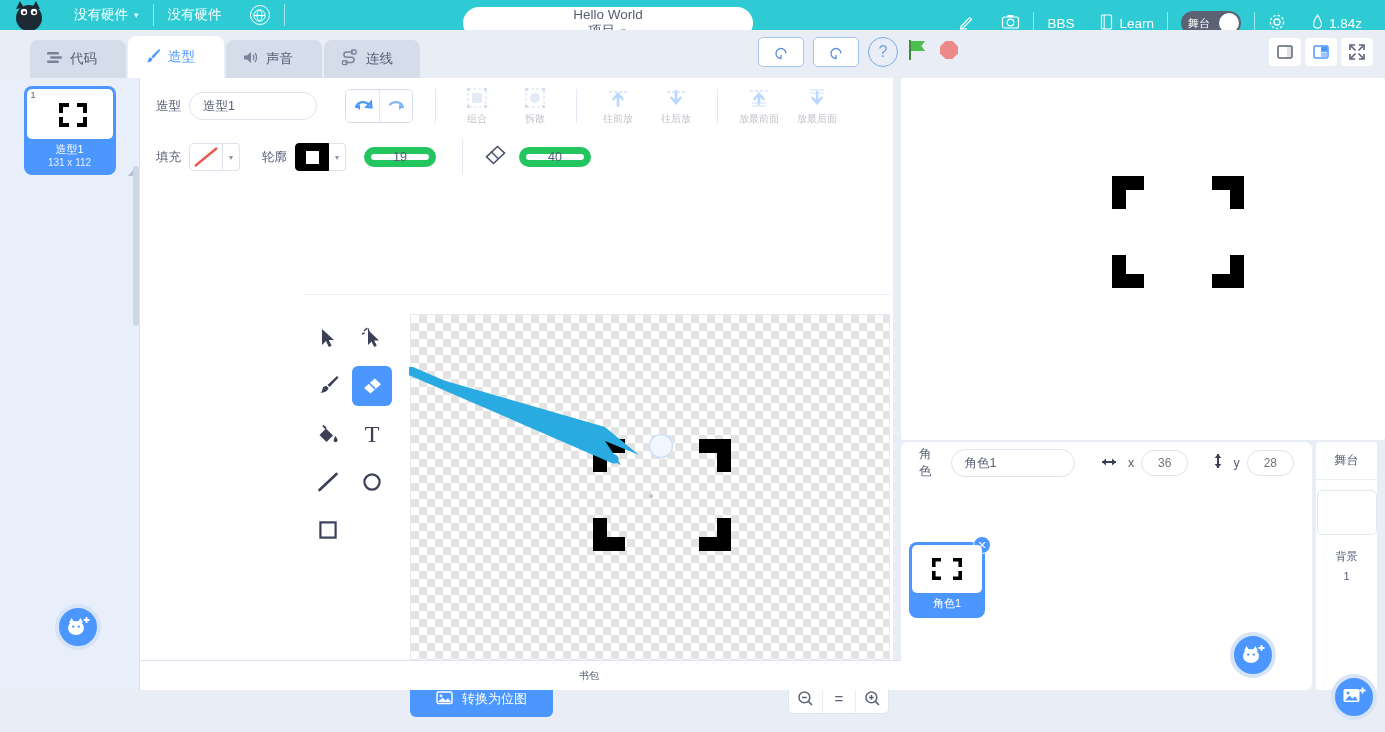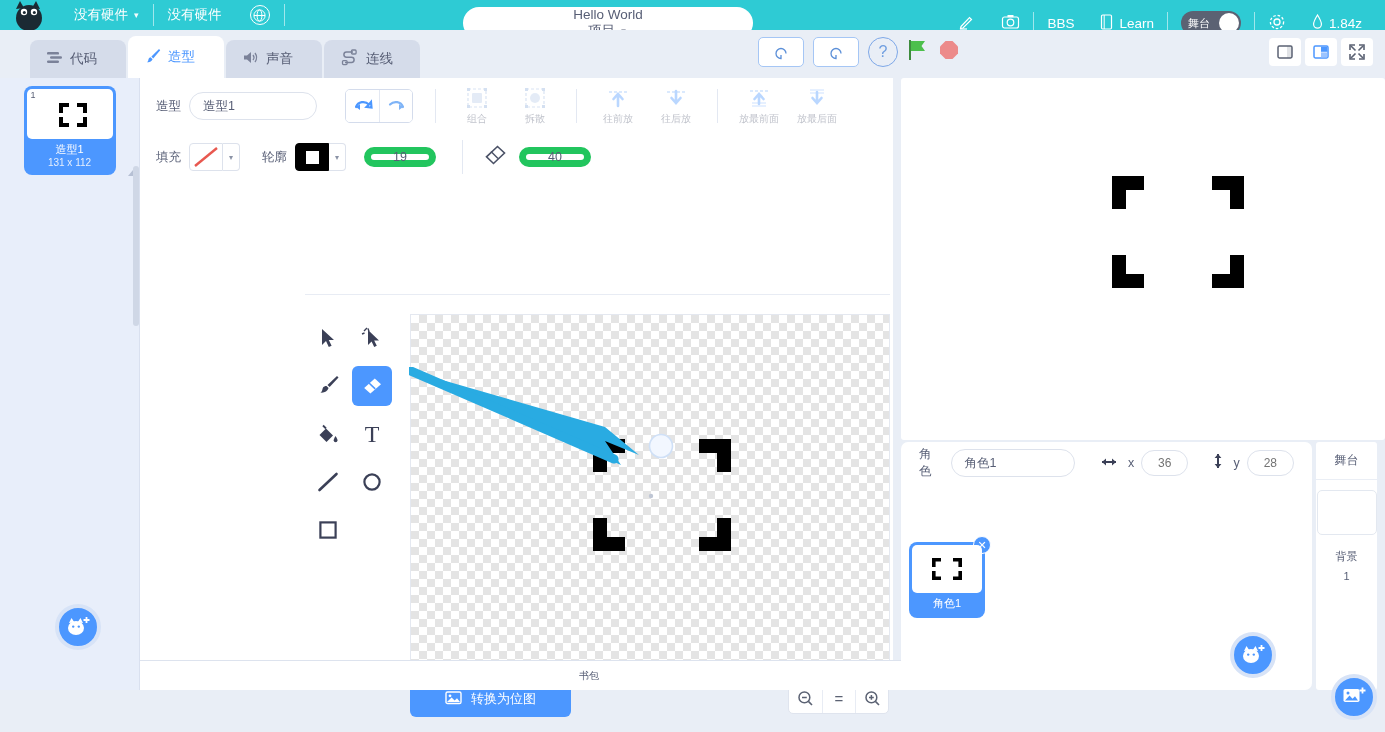--- a/index.html
+++ b/index.html
@@ -107,21 +107,21 @@
   .canvas {
     position: absolute; left: 270px; top: 236px; width: 480px; height: 360px;
     border: 1px solid #e4e8f0;
     background-image:
       linear-gradient(45deg,#e4e4e4 25%, transparent 25%, transparent 75%, #e4e4e4 75%),
       linear-gradient(45deg,#e4e4e4 25%, transparent 25%, transparent 75%, #e4e4e4 75%);
     background-size: 16px 16px; background-position: 0 0, 8px 8px; background-color: #fff;
   }
   .conv-btn { position: absolute; left: 270px; top: 603px; height: 36px; background: #4c97ff;
               color: #fff; border-radius: 6px; display: flex; align-items: center; gap: 9px;
-              padding: 0 35px; font-size: 13px; cursor: pointer; }
+              padding: 0 26px; font-size: 13px; cursor: pointer; }
   .zoomgrp { position: absolute; left: 648px; top: 604px; display: flex;
              border: 1px solid #dfe4ee; border-radius: 5px; overflow: hidden; background: #fff; }
   .zoomgrp > div { width: 33px; height: 30px; display: flex; align-items: center;
                    justify-content: center; cursor: pointer; color: #5b6273; }
   .zoomgrp > div + div { border-left: 1px solid #e8ecf4; }
 
   .fab { position: absolute; width: 46px; height: 46px; border-radius: 50%; background: #4c97ff;
          border: 4px solid #d7e3f7; display: flex; align-items: center; justify-content: center; cursor: pointer; }
 
   

